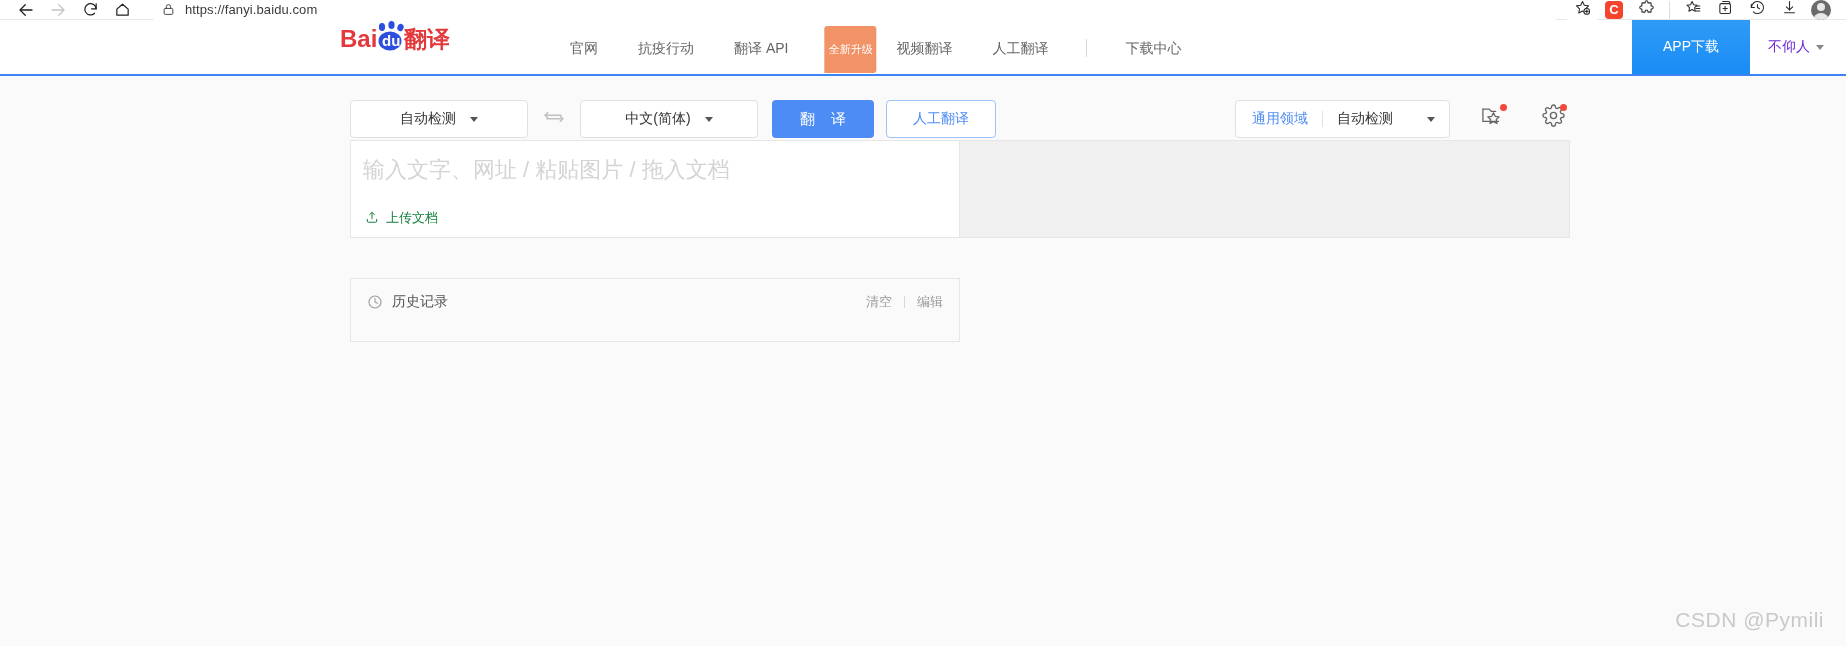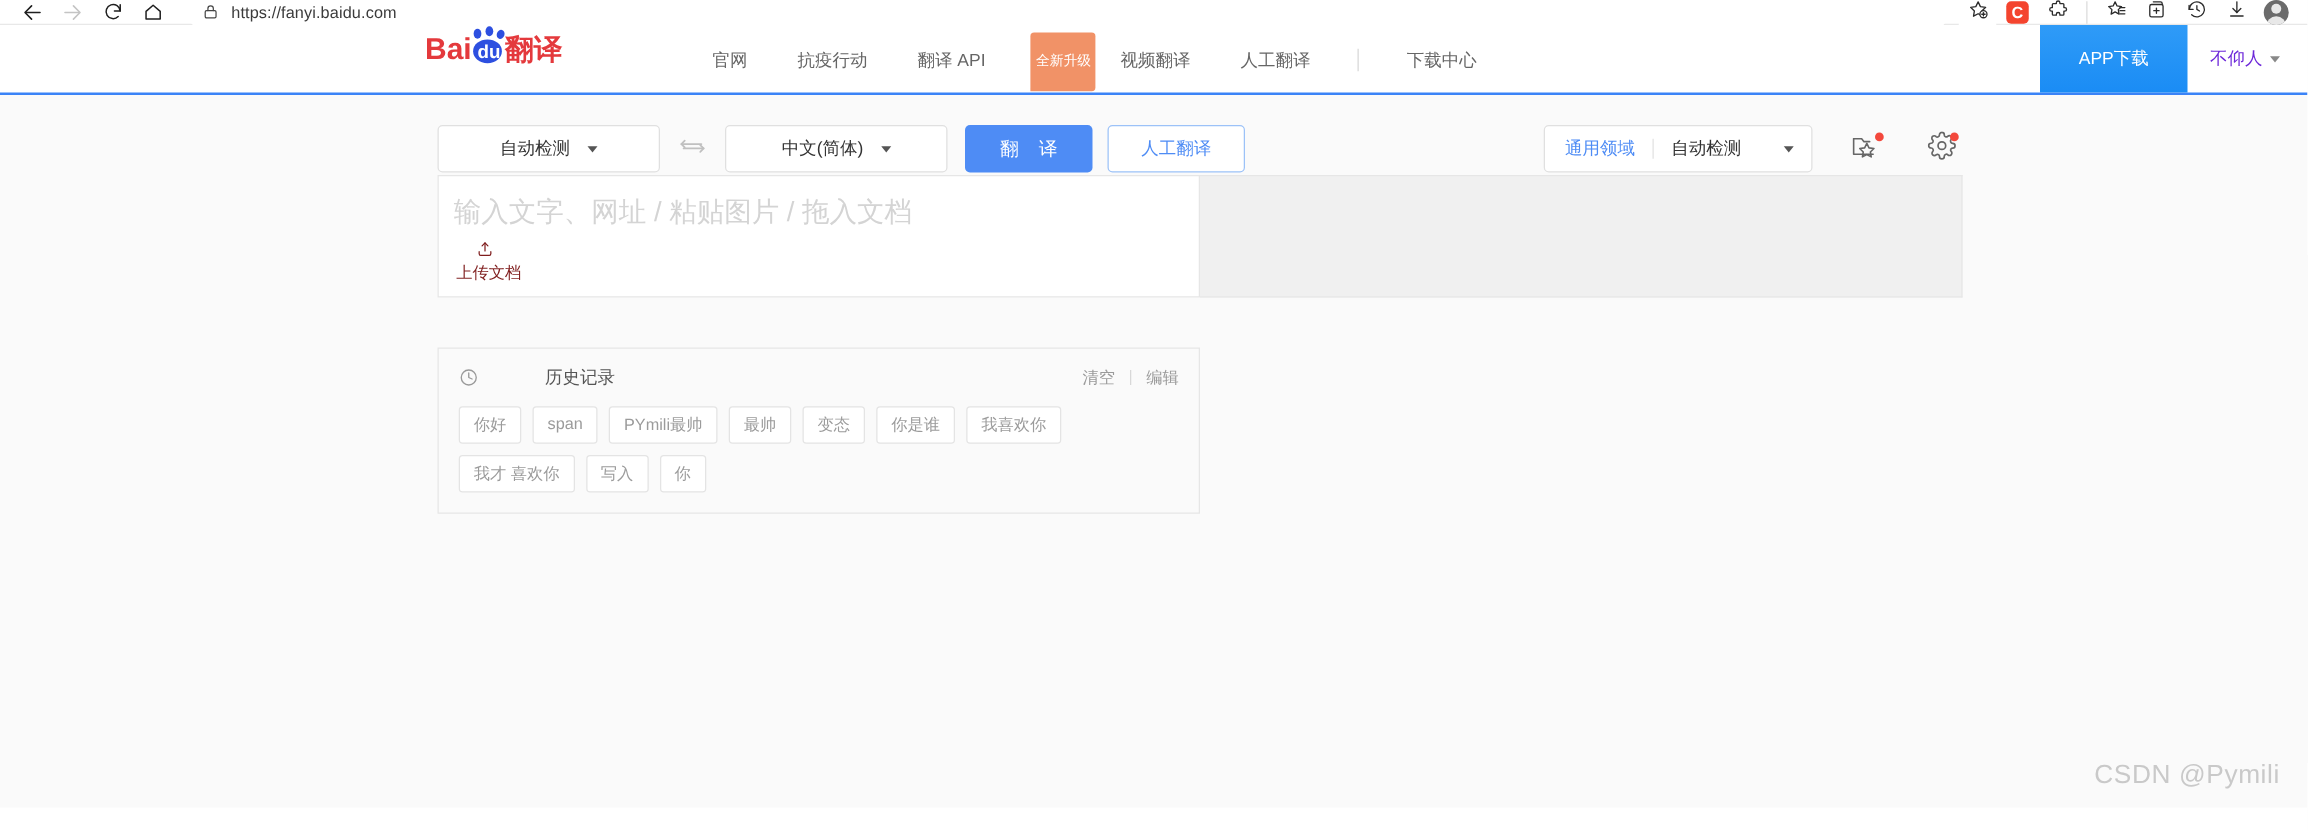--- a/index.html
+++ b/index.html
@@ -195,21 +195,21 @@
   .btn-human {
     width: 110px; height: 38px;
     margin-left: 12px;
     background: #fff;
     color: #4e8cf5;
     border: 1px solid #9cc2f8;
     border-radius: 4px;
     font-size: 14px;
     display: flex; align-items: center; justify-content: center;
   }
-  .domain-wrap { margin-left: auto; display: flex; align-items: center; }
+  .domain-wrap { margin-left: auto; display: flex; }
   .domain-box {
     height: 38px;
     background: #fff;
     border: 1px solid #e0e0e0;
     border-radius: 4px;
     display: flex; align-items: center;
     padding: 0 14px 0 16px;
     font-size: 14px;
   }
   .domain-active { color: #4e8cf5; }
@@ -246,42 +246,41 @@
     position: absolute;
     left: 12px; top: 14px;
     font-size: 22px;
     color: #d4d4d4;
     white-space: nowrap;
   }
   .upload-doc {
     position: absolute;
     left: 14px; bottom: 10px;
     display: flex; align-items: center;
-    font-size: 13px; color: #7f1d1d; flex-direction: column;
+    font-size: 13px; color: #15803d;
   }
   .upload-doc svg { margin-right: 7px; }
   .pane-dst {
     flex: 1 1 auto;
     background: #f0f0f0;
     border: 1px solid #e6e6e6;
     border-left: none;
   }
 
   
   .history {
     width: 610px;
     margin-top: 40px;
     background: #fafafa;
     border: 1px solid #e6e6e6;
     padding: 14px 16px 16px 16px;
   }
   .history-head {
     display: flex; align-items: center;
     margin-bottom: 14px;
-    gap: 44px;
   }
   .clock-icon { color:#9a9a9a; display:flex; margin-right: 9px; }
   .history-title { font-size: 14px; color: #555; }
   .history-actions { margin-left: auto; display: flex; align-items: center; font-size: 13px; color: #9a9a9a; }
   .history-actions .sep { width:1px; height:12px; background:#d8d8d8; margin: 0 12px; }
   .tags { display: flex; flex-wrap: wrap; gap: 9px; }
   .tag {
     background: #fff;
     border: 1px solid #e4e4e4;
     border-radius: 3px;
@@ -536,29 +535,17 @@
               <polyline points="12 6.5 12 12 16 13.8"></polyline>
             </svg>
         </span>
         <span class="history-title">历史记录</span>
         <div class="history-actions">
           <span>清空</span>
           <span class="sep"></span>
           <span>编辑</span>
         </div>
       </div>
-      <div class="tags">
-        <span class="tag">你好</span>
-        <span class="tag">span</span>
-        <span class="tag">PYmili最帅</span>
-        <span class="tag">最帅</span>
-        <span class="tag">变态</span>
-        <span class="tag">你是谁</span>
-        <span class="tag">我喜欢你</span>
-        <span class="tag">我才 喜欢你</span>
-        <span class="tag">写入</span>
-        <span class="tag">你</span>
-      </div>
     </div>
   </div>
 
   <div class="watermark">CSDN @Pymili</div>
 </div>
 
 </body></html>

